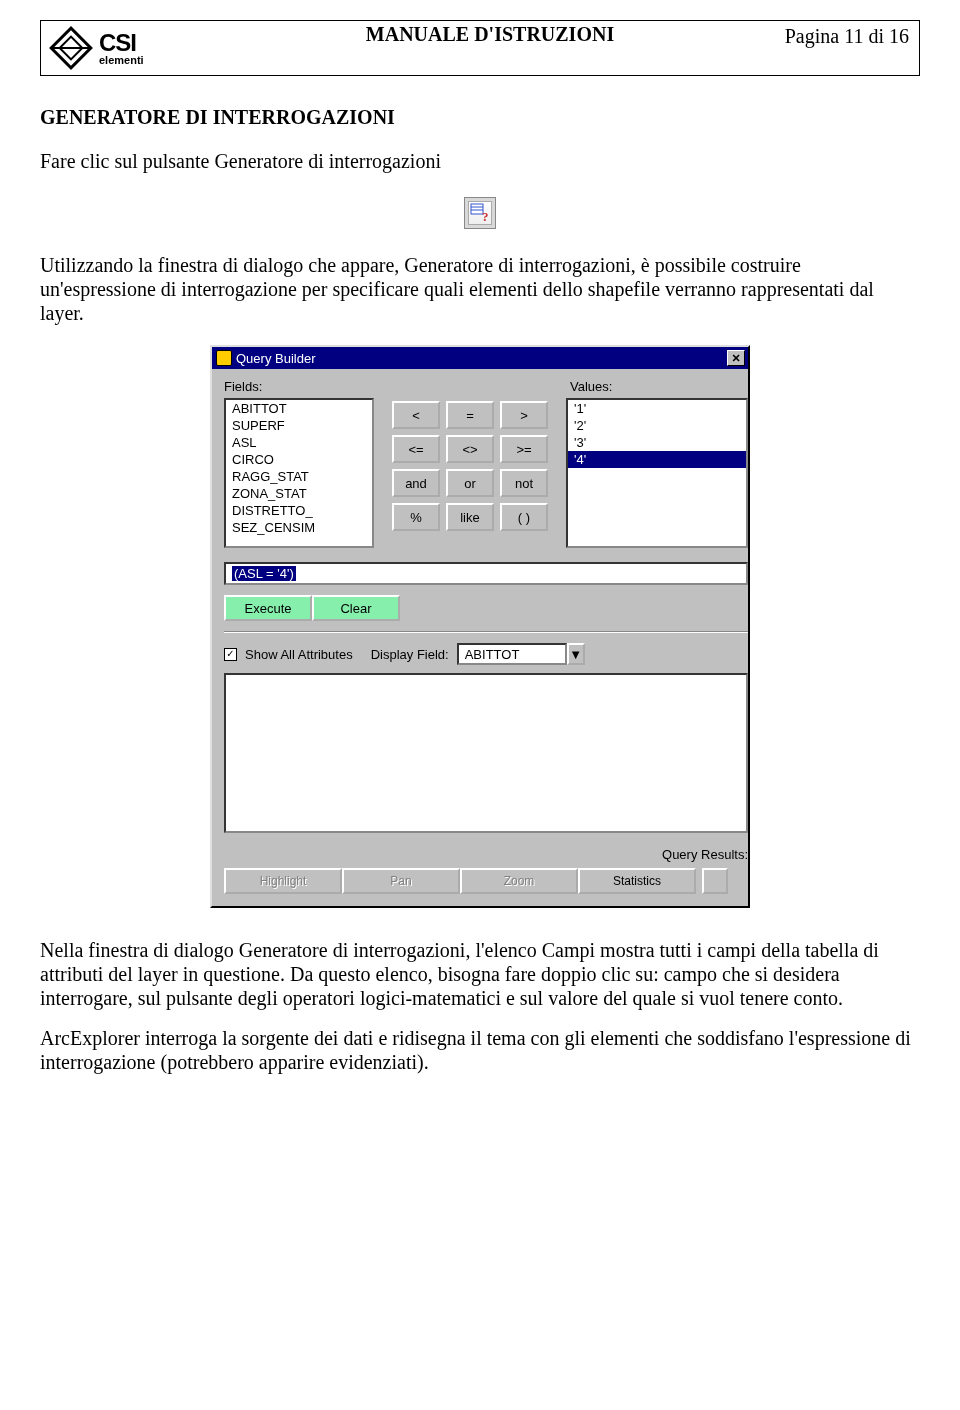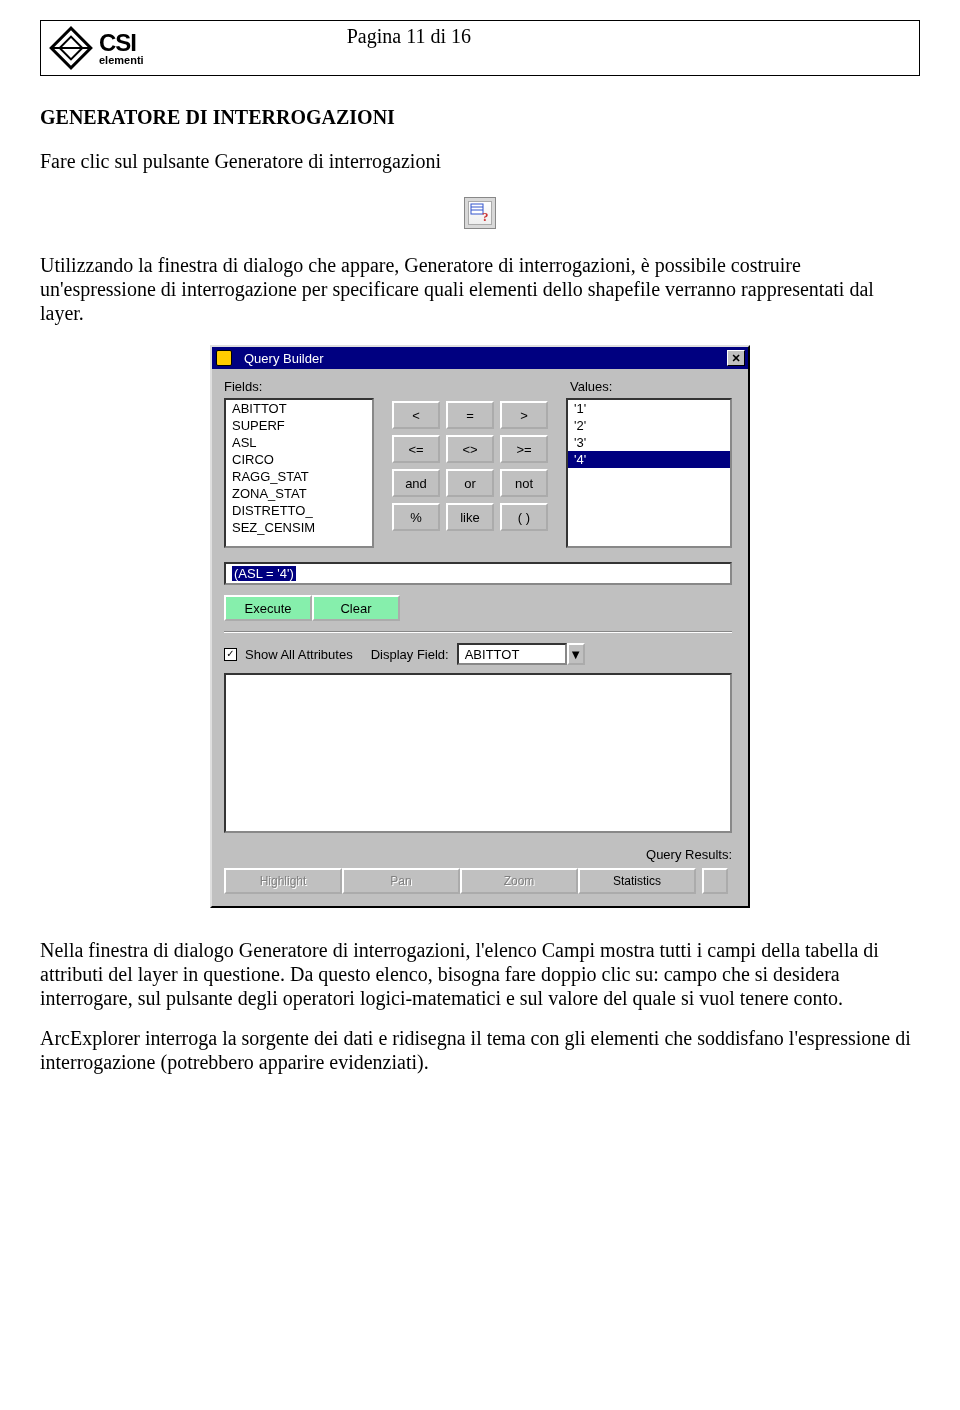--- a/index.html
+++ b/index.html
@@ -12,24 +12,24 @@
   .csi-top { font-family: Arial, sans-serif; font-weight: bold; font-size: 24px; letter-spacing: -1px; }
   .csi-bot { font-family: Arial, sans-serif; font-size: 11px; font-weight: bold; letter-spacing: 0; }
   .title-cell { flex: 1; display: flex; align-items: flex-start; justify-content: center; font-weight: bold; font-size: 20px; padding-top: 2px; }
   .pageno-cell { width: 210px; display: flex; align-items: flex-start; justify-content: flex-end; padding: 4px 10px; font-size: 20px; }
   h2 { font-size: 20px; font-weight: bold; margin: 30px 0 20px 0; }
   p { font-size: 20px; line-height: 1.2; margin: 16px 0; }
   .toolbar-icon { display: block; margin: 24px auto; width: 32px; height: 32px; border: 1px solid #888; background: #d8d8d8; position: relative; }
   .toolbar-icon-inner { position: absolute; inset: 3px; background: linear-gradient(#fff,#eee); border: 1px solid #aaa; display:flex; align-items:center; justify-content:center; }
   .qb-window { width: 540px; margin: 20px auto 30px auto; background: #c0c0c0; border: 2px solid #000; border-top-color:#dfdfdf; border-left-color:#dfdfdf; font-family: "MS Sans Serif", Arial, sans-serif; font-size: 13px; }
   .qb-titlebar { background: #000080; color: #fff; display: flex; align-items: center; justify-content: space-between; padding: 2px 3px 2px 4px; height: 22px; }
-  .qb-titlebar .tleft { display:flex; align-items:center; gap:12px; }
+  .qb-titlebar .tleft { display:flex; align-items:center; gap:4px; }
   .qb-titlebar .ticon { width:16px; height:16px; background:#ffcc00; border:1px solid #000; border-radius:2px; }
   .qb-close { width: 18px; height: 16px; background: #c0c0c0; border: 1px solid #000; border-top-color:#fff; border-left-color:#fff; display:flex; align-items:center; justify-content:center; font-size:11px; font-weight:bold; color:#000; }
-  .qb-body { padding: 10px 16px 12px 12px; border-radius: 26px; }
+  .qb-body { padding: 10px 0 12px 12px; border-radius: 26px; }
   .qb-row { display: flex; gap: 18px; }
   .qb-col { display: flex; flex-direction: column; }
   .qb-label { margin-bottom: 4px; }
   .qb-list { background: #fff; border: 2px inset #888; height: 150px; overflow: hidden; }
   .qb-list-item { padding: 1px 6px; white-space: nowrap; }
   .qb-list-item.sel { background: #000080; color: #fff; }
   .op-grid { display: grid; grid-template-columns: repeat(3, 48px); grid-auto-rows: 28px; gap: 6px; margin-top: 22px; }
   .op-btn { background: #c0c0c0; border: 2px outset #fff; display:flex; align-items:center; justify-content:center; font-size:13px; }
   .qb-expr { margin-top: 14px; background:#fff; border:2px inset #888; padding:2px 6px; color:#000; }
   .qb-expr-inner { background:#000080; color:#fff; display:inline-block; padding:0 2px; }
@@ -58,20 +58,21 @@
       <svg class="csi-logo-mark" viewBox="0 0 44 44">
         <rect x="8" y="8" width="28" height="28" fill="none" stroke="#000" stroke-width="3" transform="rotate(45 22 22)"></rect>
         <rect x="14" y="14" width="16" height="16" fill="none" stroke="#000" stroke-width="2" transform="rotate(45 22 22)"></rect>
         <line x1="4" y1="22" x2="40" y2="22" stroke="#000" stroke-width="2"></line>
       </svg>
       <div class="csi-text">
         <span class="csi-top">CSI</span>
         <span class="csi-bot">elementi</span>
       </div>
     </div>
+    <div class="title-cell">MANUALE D'ISTRUZIONI</div>
     <div class="pageno-cell">Pagina 11 di 16</div>
   </div>
 
   <h2>GENERATORE DI INTERROGAZIONI</h2>
   <p>Fare clic sul pulsante Generatore di interrogazioni</p>
 
   <div class="toolbar-icon">
     <div class="toolbar-icon-inner">
       <svg width="20" height="20">
         <rect x="1" y="1" width="12" height="10" fill="#fff" stroke="#3355cc"></rect>

